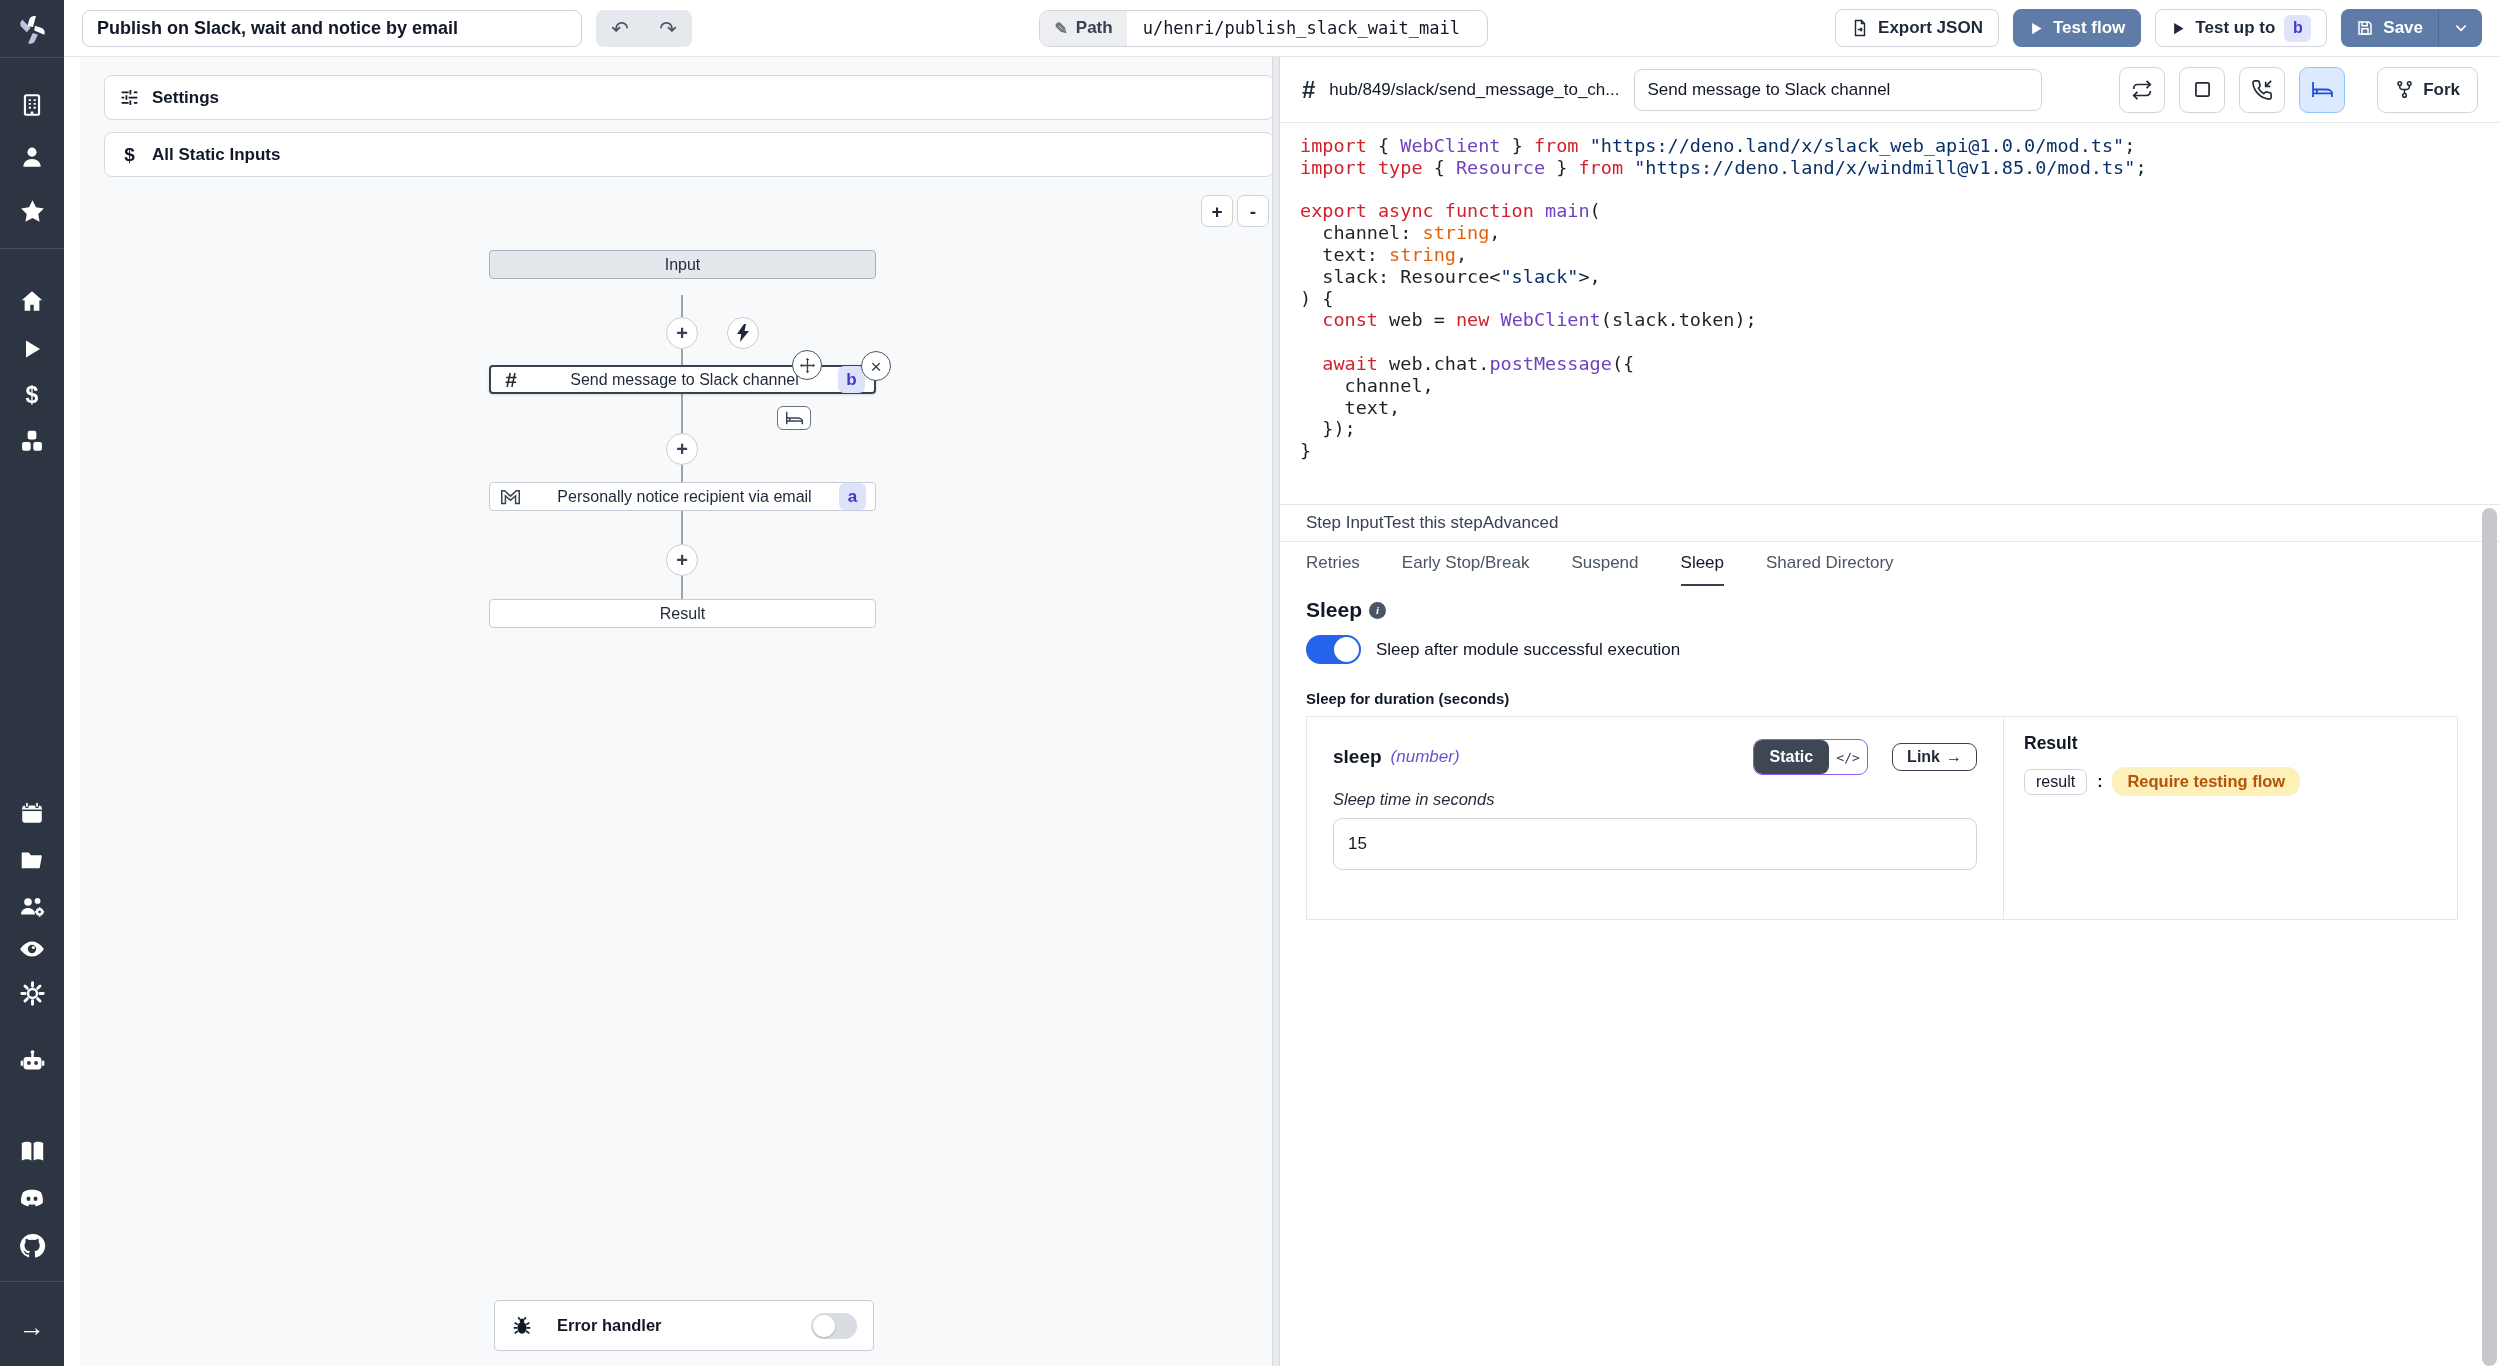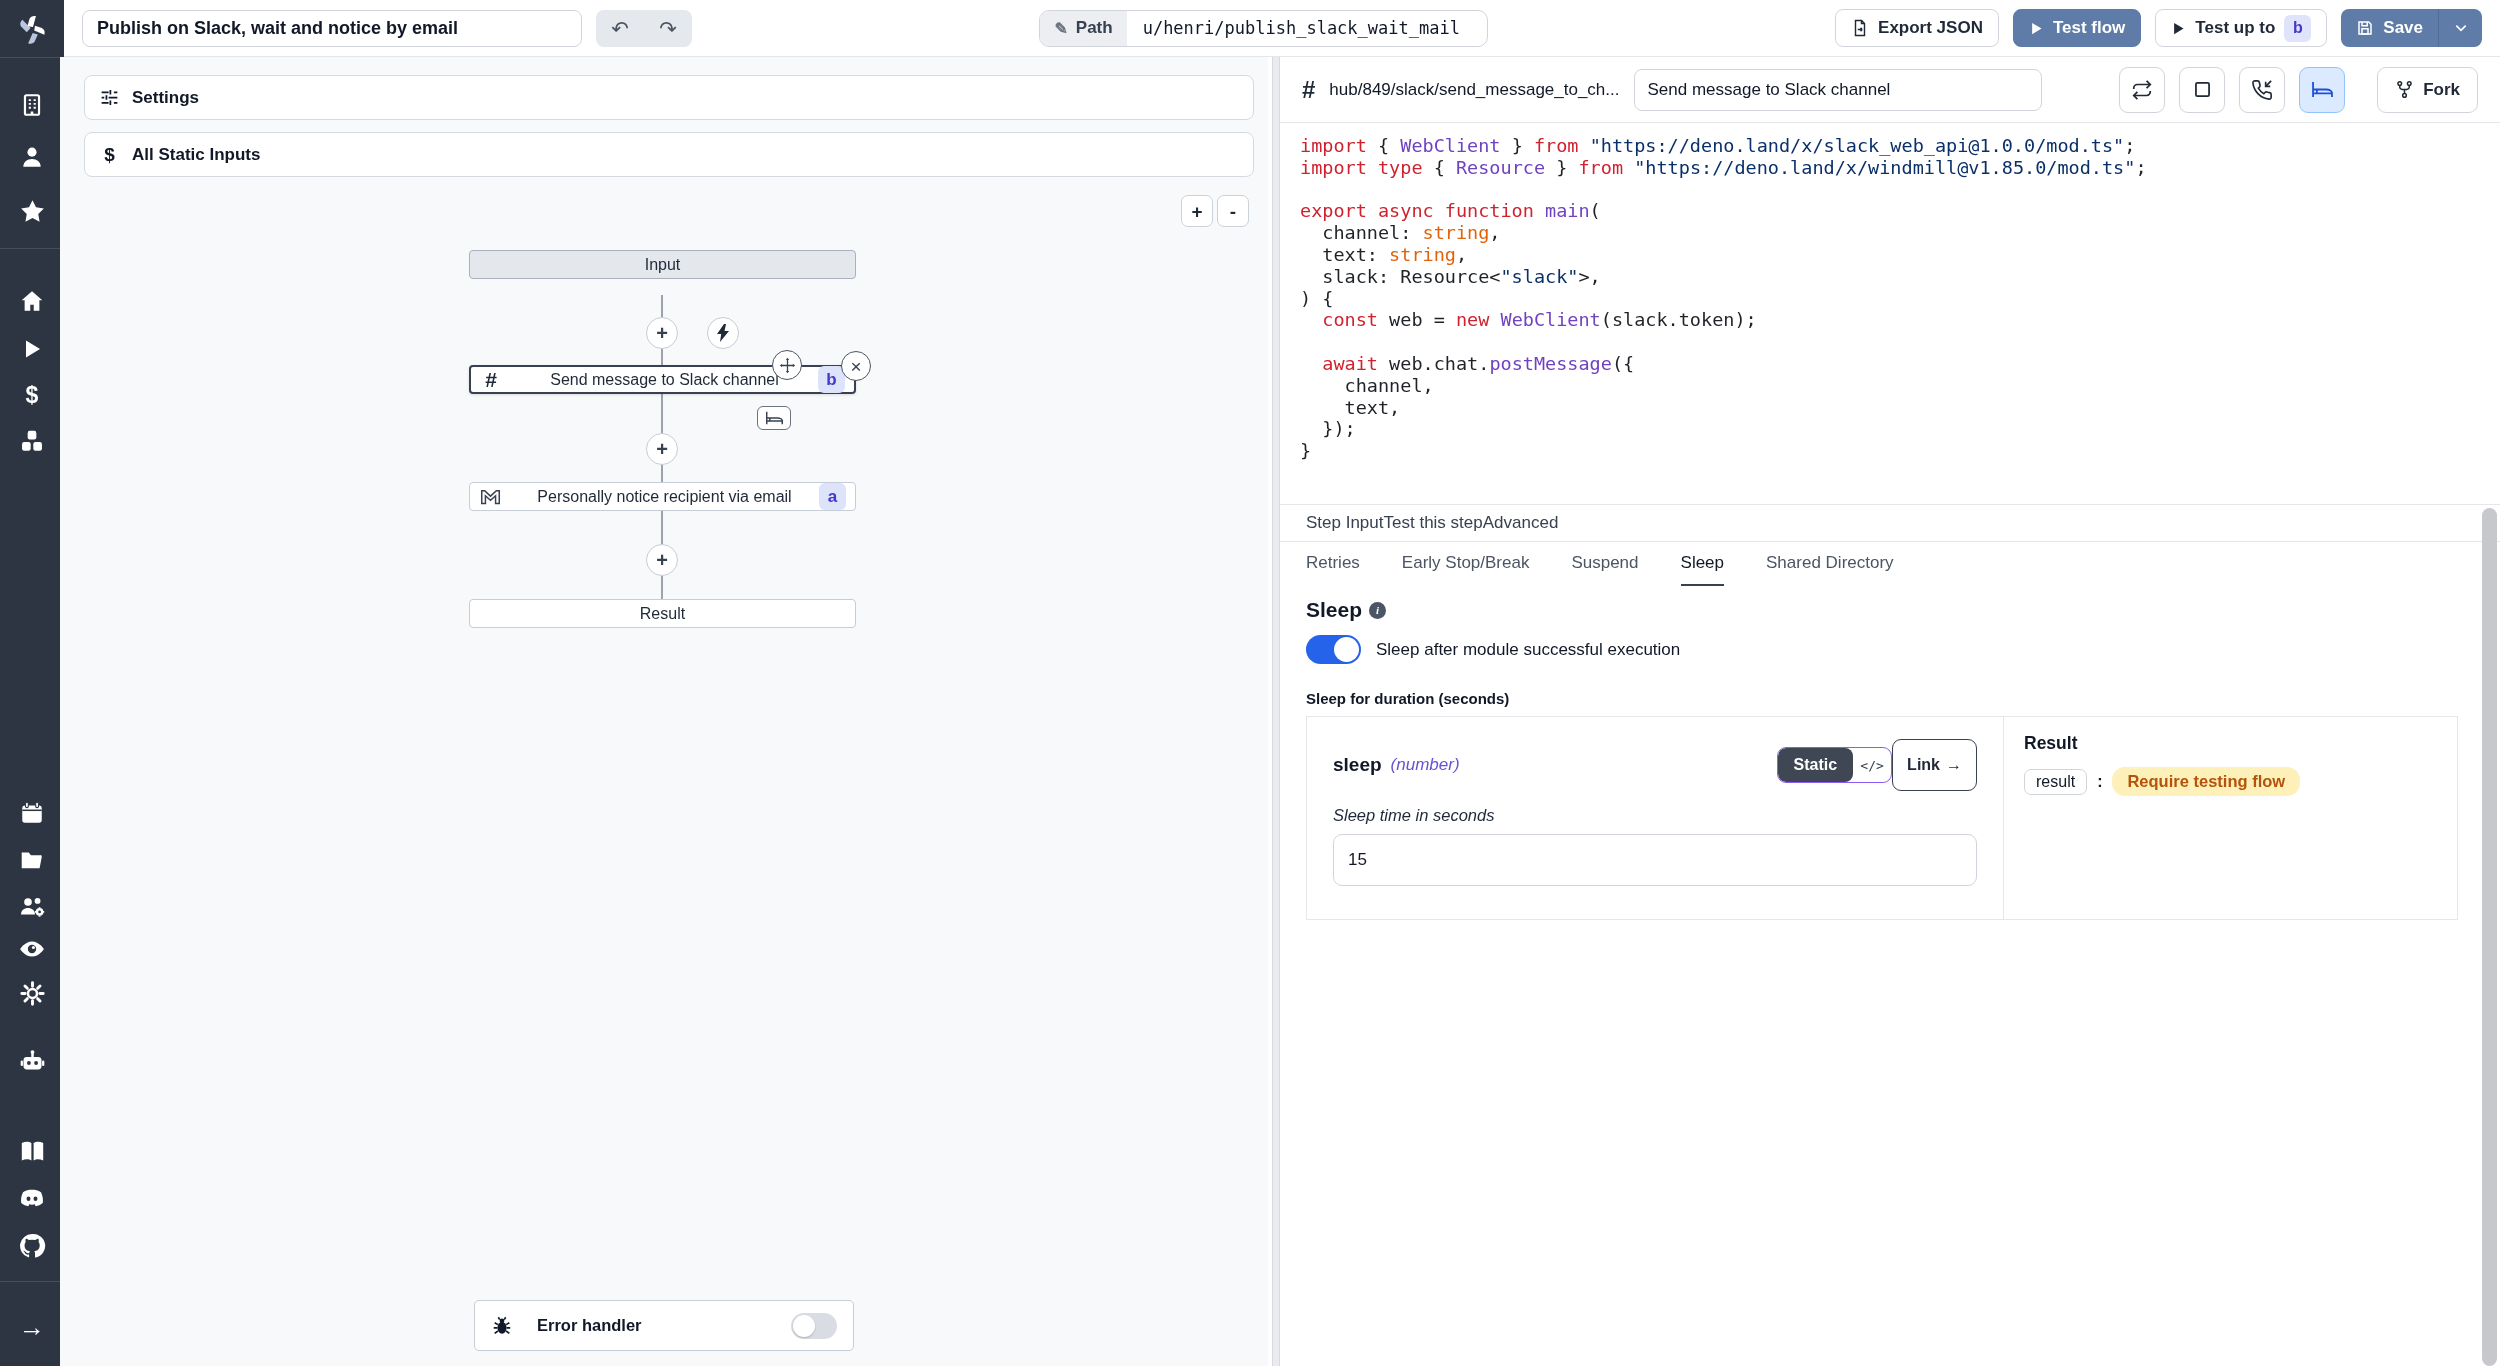--- a/index.html
+++ b/index.html
@@ -24,21 +24,21 @@
   .path-label{display:flex;align-items:center;gap:8px;background:#eceef1;color:#374151;font-weight:600;font-size:17px;padding:0 14px;}
   .path-value{display:flex;align-items:center;font-family:"DejaVu Sans Mono",monospace;font-size:17px;color:#111827;padding:0 16px;min-width:360px;}
   .btn{height:38px;display:inline-flex;align-items:center;gap:9px;border-radius:8px;font-size:17px;font-weight:600;cursor:pointer;border:1px solid #d1d5db;background:#fff;color:#1f2937;padding:0 15px;font-family:"Liberation Sans",sans-serif;}
   .btn-blue{background:#5e7ca7;border-color:#5e7ca7;color:#fff;}
   .badge-chip{display:inline-flex;align-items:center;justify-content:center;width:27px;height:27px;border-radius:6px;background:#e0e4fb;color:#4338ca;font-weight:700;font-size:16px;}
   .save-group{display:flex;height:38px;border-radius:8px;overflow:hidden;}
   .save-main{display:flex;align-items:center;gap:9px;background:#5e7ca7;color:#fff;font-size:17px;font-weight:600;padding:0 15px;border:none;cursor:pointer;font-family:"Liberation Sans",sans-serif;}
   .save-caret{display:flex;align-items:center;justify-content:center;width:44px;background:#5e7ca7;border:none;border-left:1px solid #4e6c97;cursor:pointer;}
 
   
-  .flow-panel{position:absolute;left:60px;top:57px;width:1208px;height:1309px;background:#f8f9fb;}
+  .flow-panel{position:absolute;left:80px;top:57px;width:1208px;height:1309px;background:#f8f9fb;}
   .bar{position:absolute;left:24px;width:1170px;height:45px;background:#fff;border:1px solid #d6dae0;border-radius:8px;display:flex;align-items:center;gap:12px;padding:0 14px;font-size:17px;font-weight:600;color:#111827;cursor:pointer;}
   .zoom-btn{position:absolute;width:32px;height:32px;background:#fff;border:1px solid #cbd2da;border-radius:7px;font-size:19px;font-weight:700;color:#1f2937;display:flex;align-items:center;justify-content:center;cursor:pointer;line-height:1;}
   .connector{position:absolute;left:601px;top:238px;width:2px;height:304px;background:#9ca3af;}
   .node{position:absolute;left:409px;width:387px;height:29px;background:#fff;border:1px solid #c7cdd6;border-radius:4px;display:flex;align-items:center;font-size:16px;color:#1f2937;cursor:pointer;}
   .node-center{flex:1;text-align:center;}
   .node-gray{background:#e4e8ed;border-color:#a9b1bd;}
   .node-selected{border:2.5px solid #374151;box-shadow:0 1px 3px rgba(0,0,0,.12);}
   .node-badge{display:inline-flex;align-items:center;justify-content:center;width:27px;height:27px;border-radius:6px;background:#dde3fb;color:#4338ca;font-weight:700;font-size:17px;margin-right:9px;}
   .node-ic{width:40px;display:flex;justify-content:center;}
   .circle-btn{position:absolute;width:32px;height:32px;border-radius:50%;background:#fff;border:1px solid #c7cdd6;display:flex;align-items:center;justify-content:center;font-size:20px;font-weight:700;color:#374151;cursor:pointer;line-height:1;}
@@ -82,21 +82,21 @@
   .duration-label{margin-top:26px;font-size:15px;font-weight:700;color:#111827;}
   .sleep-card{margin-top:9px;width:1152px;height:204px;border:1px solid #e5e7eb;display:flex;background:#fff;}
   .sc-left{width:697px;border-right:1px solid #e5e7eb;padding:22px 26px;}
   .sc-right{flex:1;padding:16px 20px;}
   .field-head{display:flex;align-items:center;}
   .field-name{font-size:19px;font-weight:700;color:#111827;}
   .field-type{font-size:17px;font-style:italic;color:#6553d6;margin-left:9px;}
   .seg{margin-left:auto;display:flex;height:36px;border:1px solid #8b5cf6;border-radius:9px;background:#fff;overflow:hidden;}
   .seg-static{display:flex;align-items:center;padding:0 16px;background:#3f4754;color:#fff;font-size:16px;font-weight:600;border-radius:8px;cursor:pointer;}
   .seg-code{display:flex;align-items:center;justify-content:center;width:38px;font-family:"DejaVu Sans Mono",monospace;font-size:13px;color:#374151;cursor:pointer;}
-  .link-btn{margin-left:0;height:52px;display:flex;align-items:center;gap:6px;border:1.5px solid #374151;border-radius:9px;background:#fff;padding:0 14px;font-size:16px;font-weight:600;color:#1f2937;cursor:pointer;font-family:"Liberation Sans",sans-serif;}
+  .link-btn{margin-left:24px;height:28px;display:flex;align-items:center;gap:6px;border:1.5px solid #374151;border-radius:9px;background:#fff;padding:0 14px;font-size:16px;font-weight:600;color:#1f2937;cursor:pointer;font-family:"Liberation Sans",sans-serif;}
   .field-desc{margin-top:15px;font-size:16.5px;font-style:italic;color:#1f2937;}
   .sleep-input{margin-top:9px;width:100%;height:52px;border:1px solid #d1d5db;border-radius:9px;padding:0 14px;font-size:17px;color:#111827;outline:none;font-family:"Liberation Sans",sans-serif;}
   .result-h{font-size:17.5px;font-weight:700;color:#111827;}
   .result-row{margin-top:13px;display:flex;align-items:center;gap:10px;}
   .result-key{border:1px solid #d1d5db;border-radius:7px;padding:3px 11px;font-size:16px;color:#111827;background:#fff;}
   .result-colon{font-size:16px;font-weight:700;color:#111827;}
   .result-pill{background:#fdf0b9;color:#b45309;font-size:16.5px;font-weight:600;padding:5px 15px;border-radius:13px;}
   .scroll-thumb{position:absolute;right:3px;top:451px;width:15px;height:858px;background:#c6c8cc;border-radius:8px;cursor:pointer;}
 </style>
 </head>

